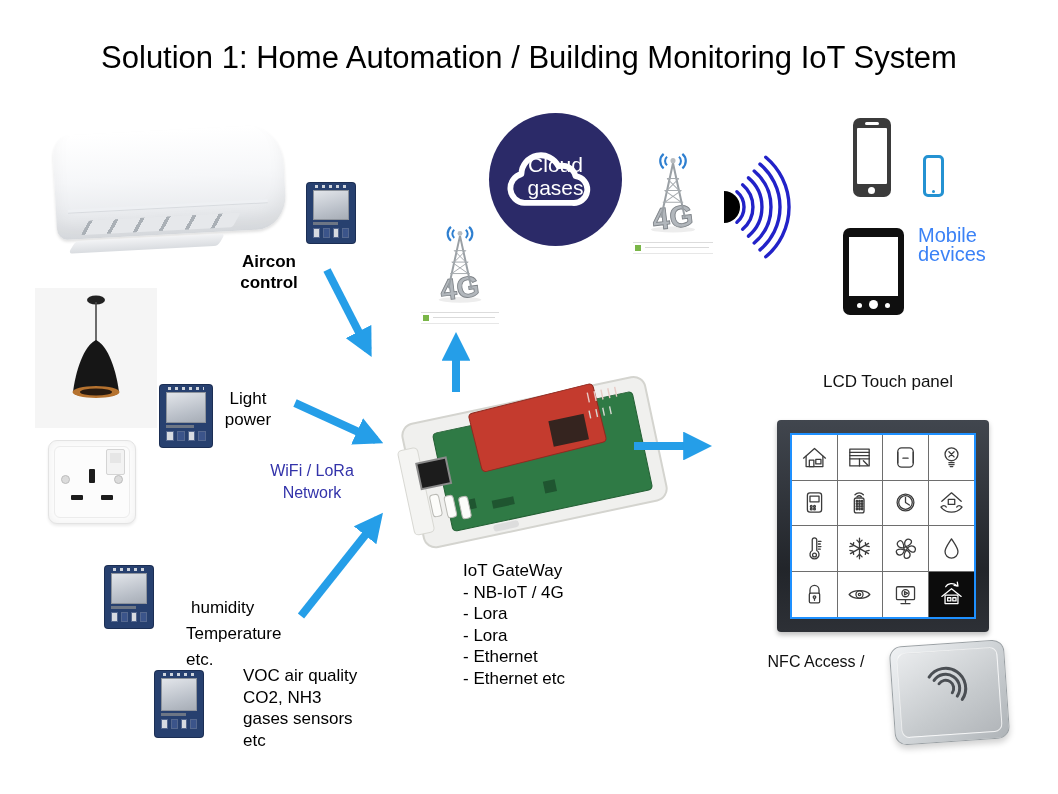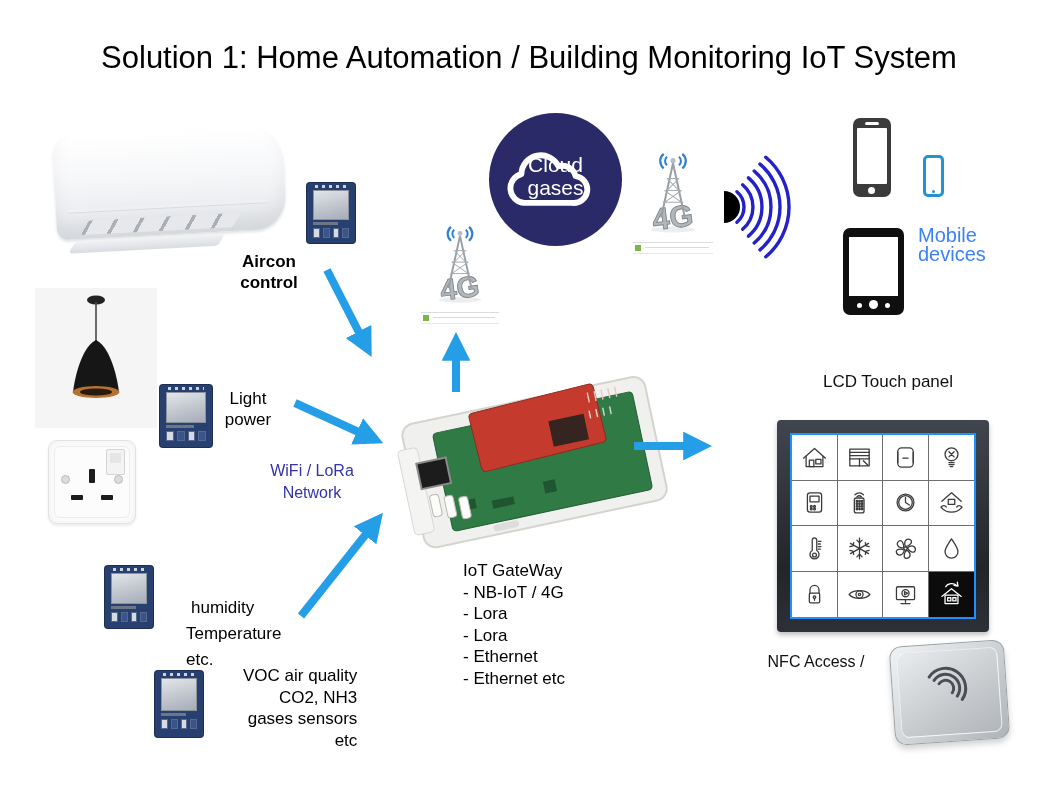--- a/index.html
+++ b/index.html
@@ -282,21 +282,21 @@
   </div>
   <div class="abs network-label center lines" style="left: 252px; top: 460px; width: 120px; color: rgb(51, 51, 170);">
     <div>WiFi / LoRa</div>
     <div>Network</div>
   </div>
   <div class="abs lbl lines" style="left:186px;top:570px;line-height:26px;margin-top:25px;">
     <div style="padding-left:5px;">humidity</div>
     <div>Temperature</div>
     <div>etc.</div>
   </div>
-  <div class="abs lbl lines" style="left:243px;top:665px;line-height:21.5px;text-align:right;">
+  <div class="abs lbl lines" style="left:243px;top:665px;line-height:21.5px;">
     <div>VOC air quality</div>
     <div>CO2, NH3</div>
     <div>gases sensors</div>
     <div>etc</div>
   </div>
 
   <div class="abs lamp-box">
     <svg viewBox="0 0 122 140" width="122" height="140">
       <ellipse cx="61" cy="12" rx="9" ry="4.5" fill="#222"></ellipse>
       <path d="M61 14 V56" stroke="#4a4a4a" stroke-width="1.6" fill="none"></path>

